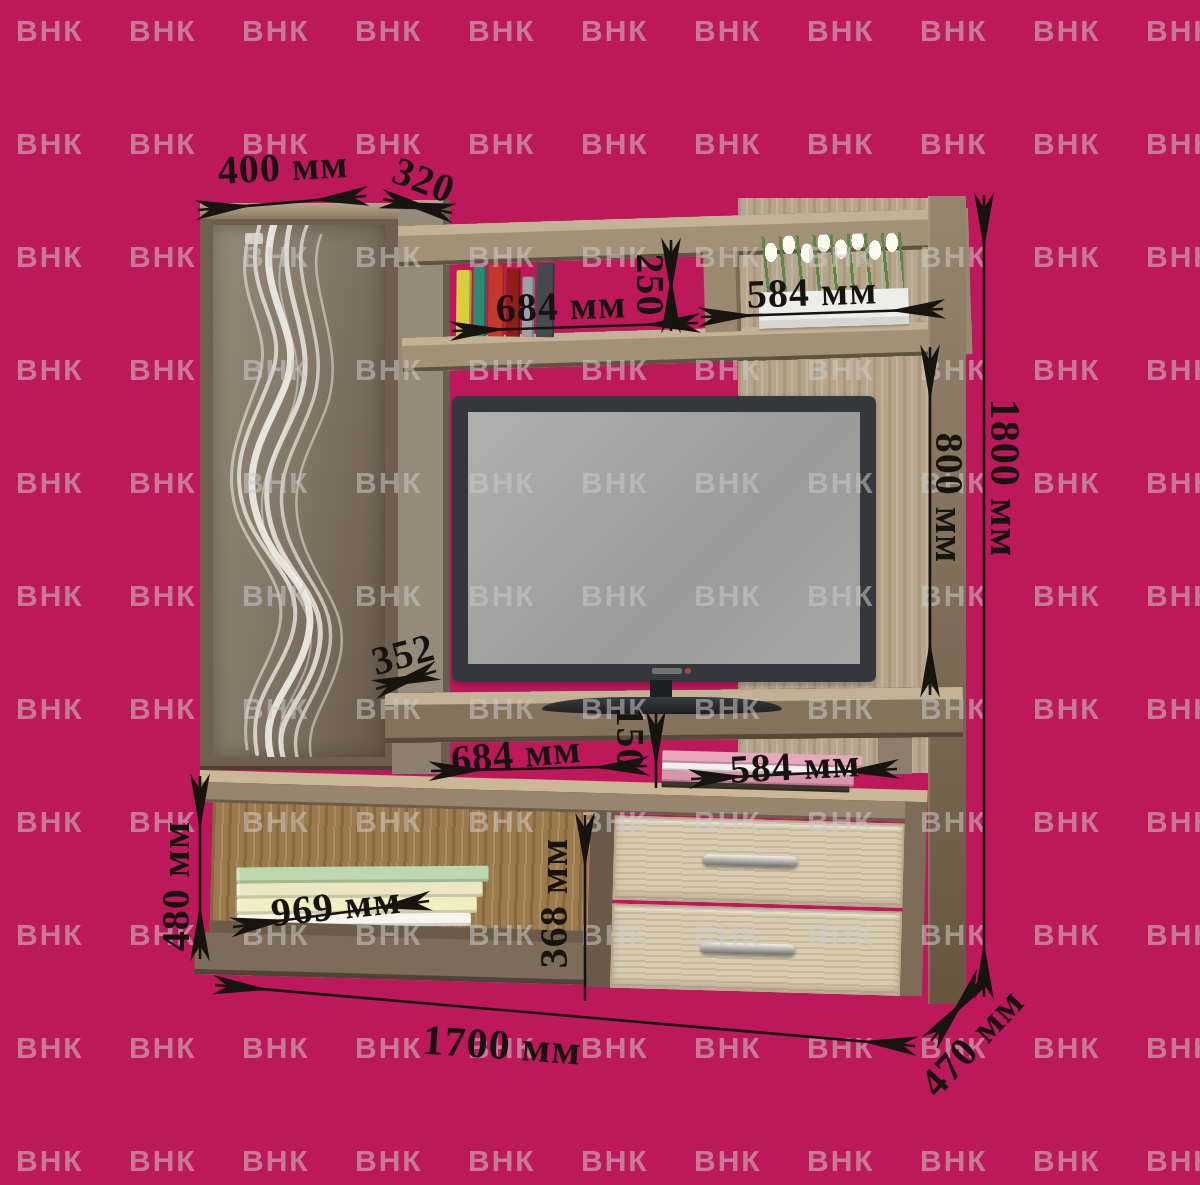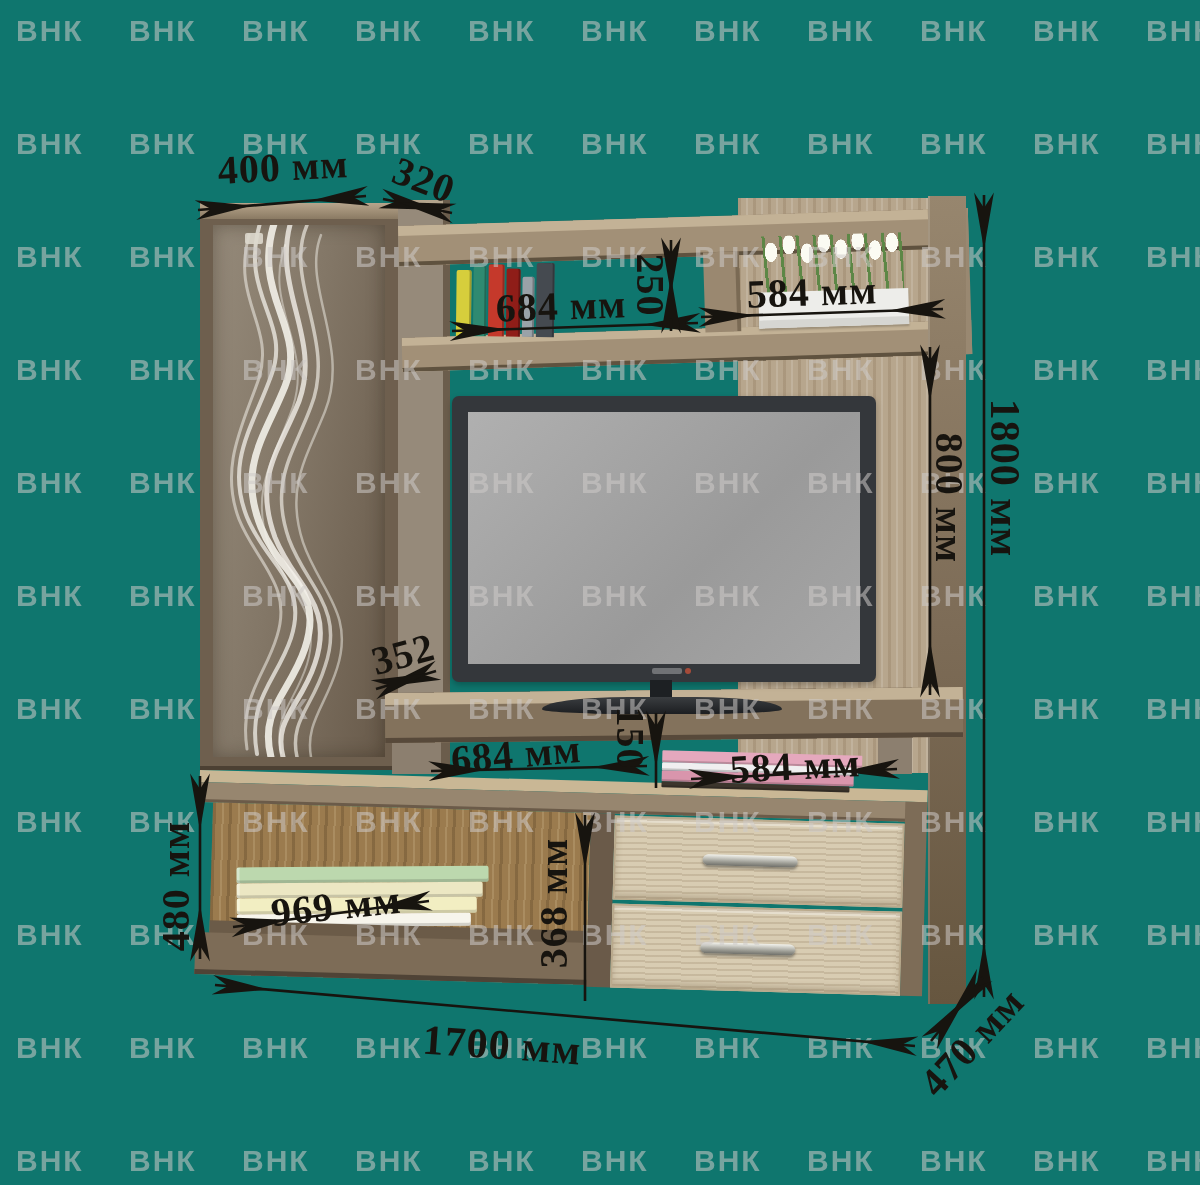--- a/index.html
+++ b/index.html
@@ -1,16 +1,16 @@
 <!DOCTYPE html>
 <html><head>
 <meta charset="utf-8">
 <style>
   html,body{margin:0;padding:0;background:#ffffff;}
-  .scene{position:relative;width:1200px;height:1185px;background:#0f766e;overflow:hidden;
+  .scene{position:relative;width:1200px;height:1185px;background:#be185d;overflow:hidden;
          font-family:"Liberation Serif","DejaVu Serif",serif;}
   .abs{position:absolute;}
 
   
   .grain-v{background-image:repeating-linear-gradient(90deg,rgba(255,255,255,.08) 0 2px,rgba(60,40,20,.10) 2px 4px,transparent 4px 9px);}
   .grain-h{background-image:repeating-linear-gradient(0deg,rgba(120,95,65,.18) 0 2px,transparent 2px 6px);}
 
   #left-cabinet{left:200px;top:203px;width:200px;height:567px;background:#6e5f4e;box-shadow:inset 0 -4px 0 #4c4033;}
   #cabinet-top{left:0;top:0;width:200px;height:16px;background:linear-gradient(#b7a58c,#8a7a63);}
   #cabinet-glass{left:13px;top:22px;width:172px;height:532px;background:linear-gradient(100deg,#958a7a 0%,#837767 45%,#685a4a 100%);box-shadow:inset 0 0 18px rgba(30,20,10,.35);}

